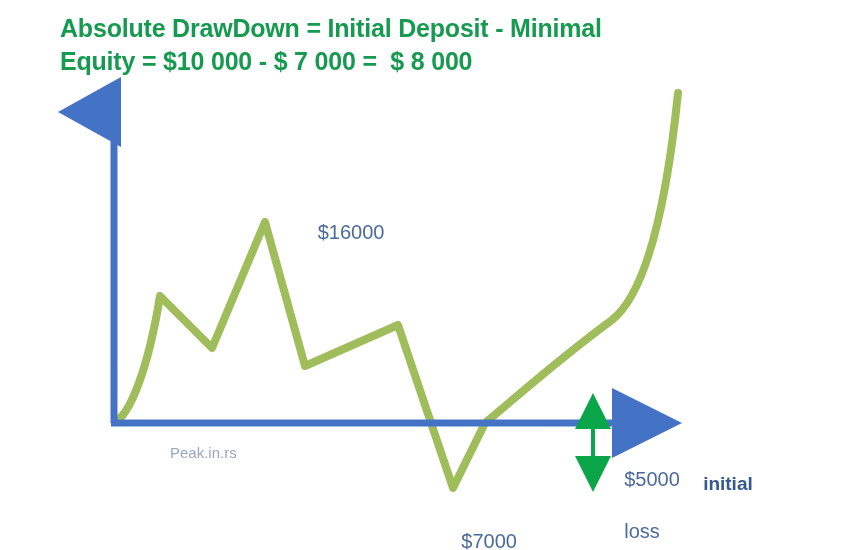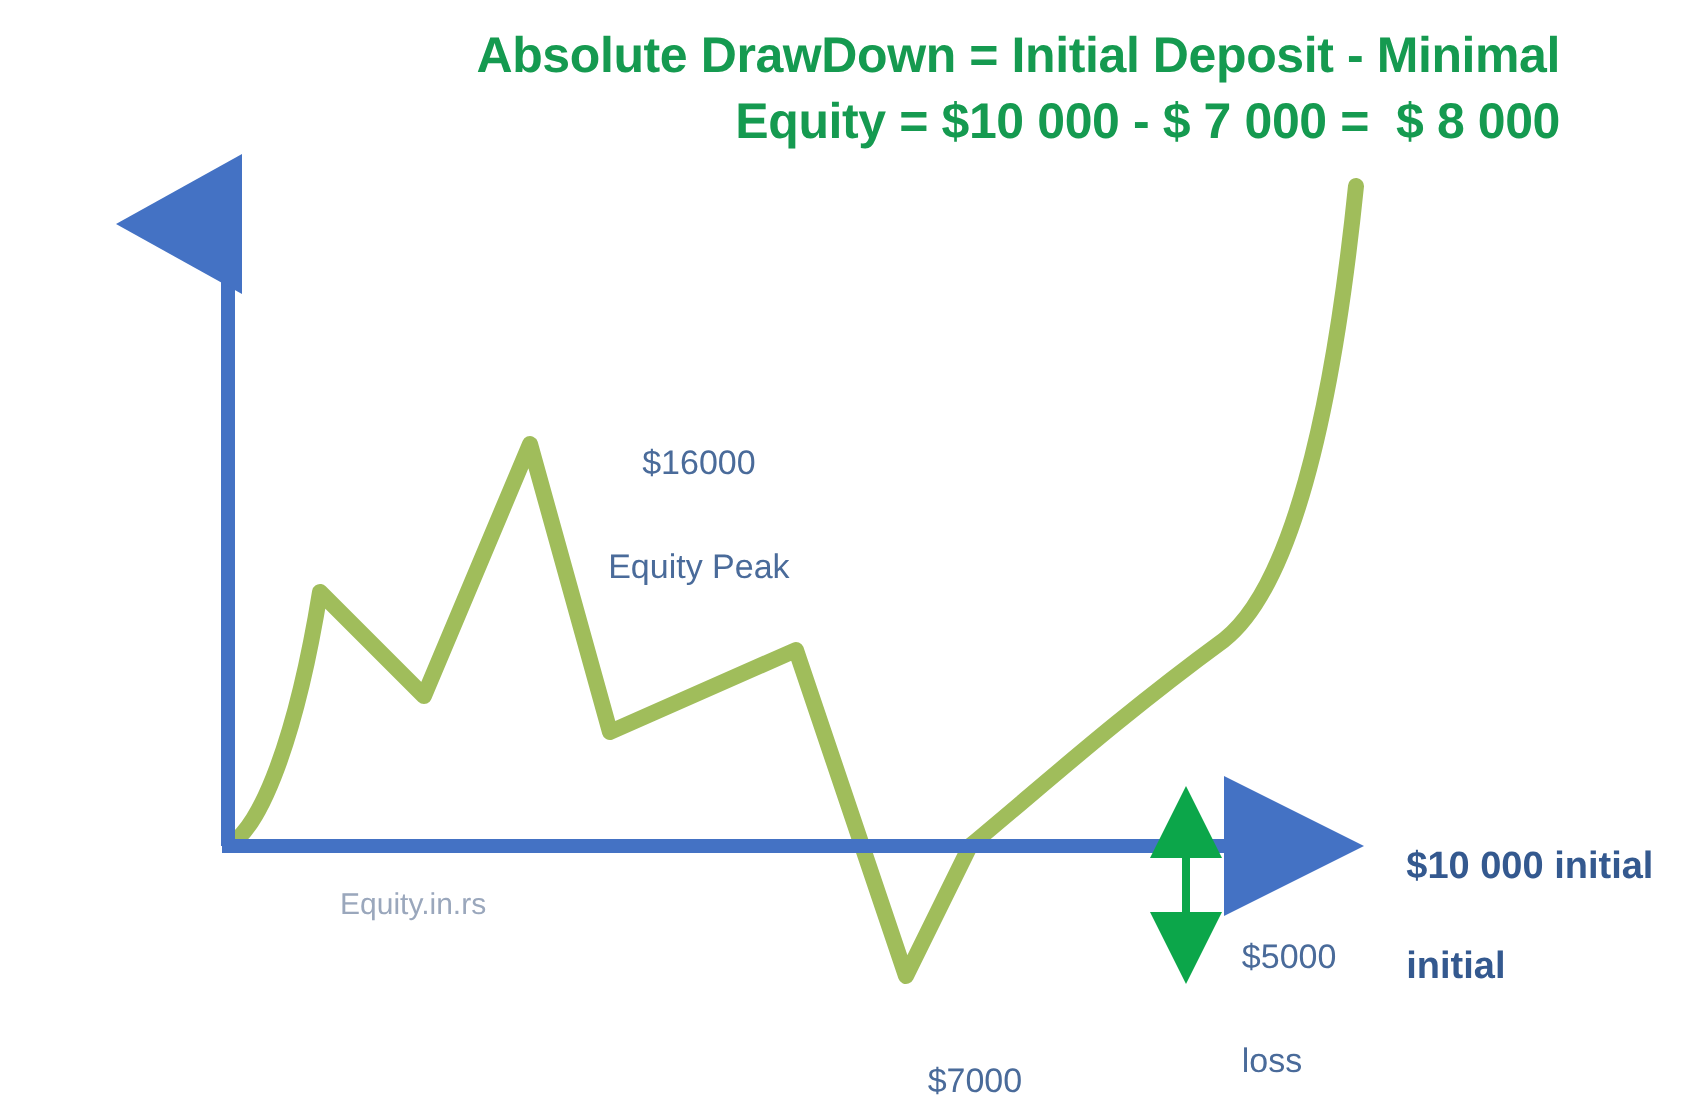--- a/index.html
+++ b/index.html
@@ -20,35 +20,35 @@
     left: 0;
     top: 0;
     width: 844px;
     height: 550px;
   }
   .title-block {
     position: absolute;
     left: 60px;
     top: 12px;
     width: 720px;
-    text-align: right;
+    text-align: left;
     font-weight: bold;
     font-size: 25px;
     line-height: 33px;
     color: #159A50;
     letter-spacing: -0.2px;
   }
   .title-line {
     display: block;
     white-space: pre;
   }
   .note {
     position: absolute;
     color: #4A6B9A;
-    font-size: 17px;
+    font-size: 20px;
     line-height: 26px;
     text-align: center;
     white-space: pre;
   }
   .note-bold {
     font-weight: bold;
     color: #34598F;
   }
   #peak-label {
     left: 250px;
@@ -122,32 +122,31 @@
     <line x1="593" y1="421" x2="593" y2="484" stroke="#0CA64A" stroke-width="4" marker-start="url(#arrow-green-start)" marker-end="url(#arrow-green-end)"></line>
   </svg>
 
   <div class="title-block">
     <span class="title-line">Absolute DrawDown = Initial Deposit - Minimal</span>
     <span class="title-line">Equity = $10 000 - $ 7 000 =  $ 8 000</span>
   </div>
 
   <div class="note" id="peak-label">
     <span>$16000</span><br>
-    <span>Equity Peak</span>
   </div>
 
   <div class="note" id="bottom-label">
     <span>$7000</span>
   </div>
 
   <div class="note" id="loss-label">
     <span>$5000</span><br>
     <span>loss</span>
   </div>
 
   <div class="note note-bold" id="deposit-label">
-    <span>$10 000 initial</span><br>
+    <br>
     <span>initial</span>
   </div>
 
-  <div id="watermark">Equity.in.rs</div>
+  <div id="watermark">Peak.in.rs</div>
 
 </div>
 
 </body></html>

